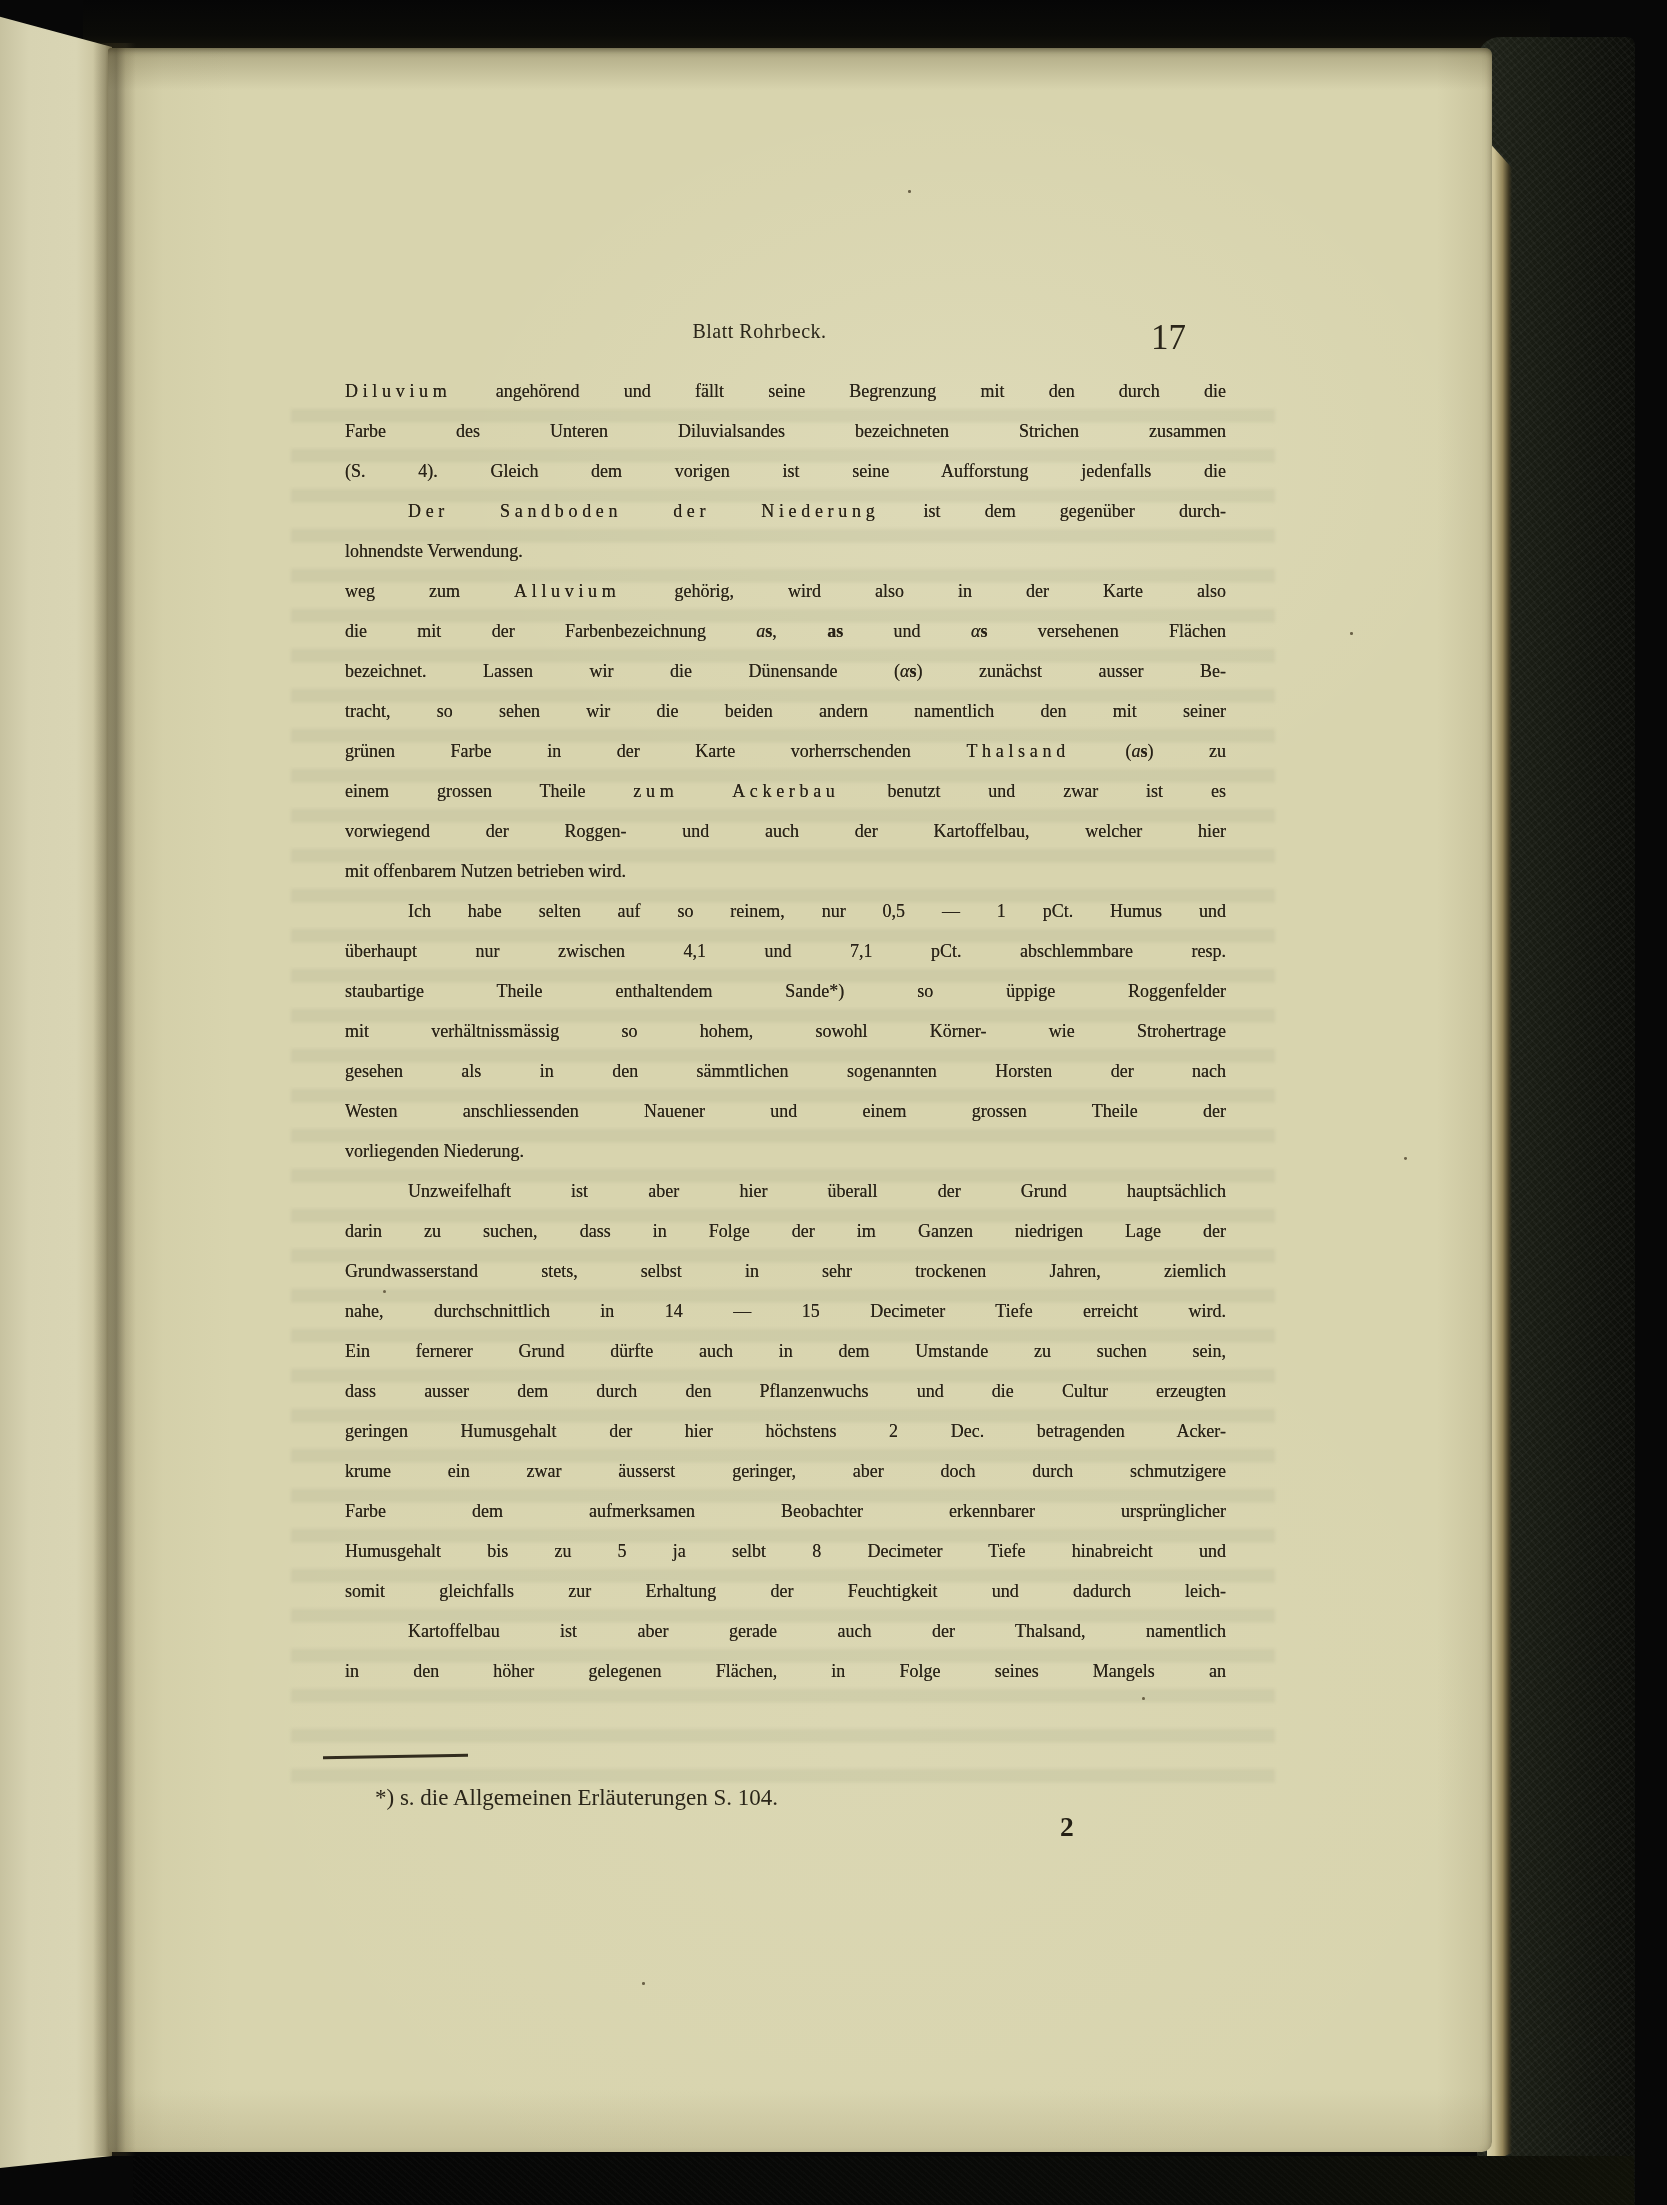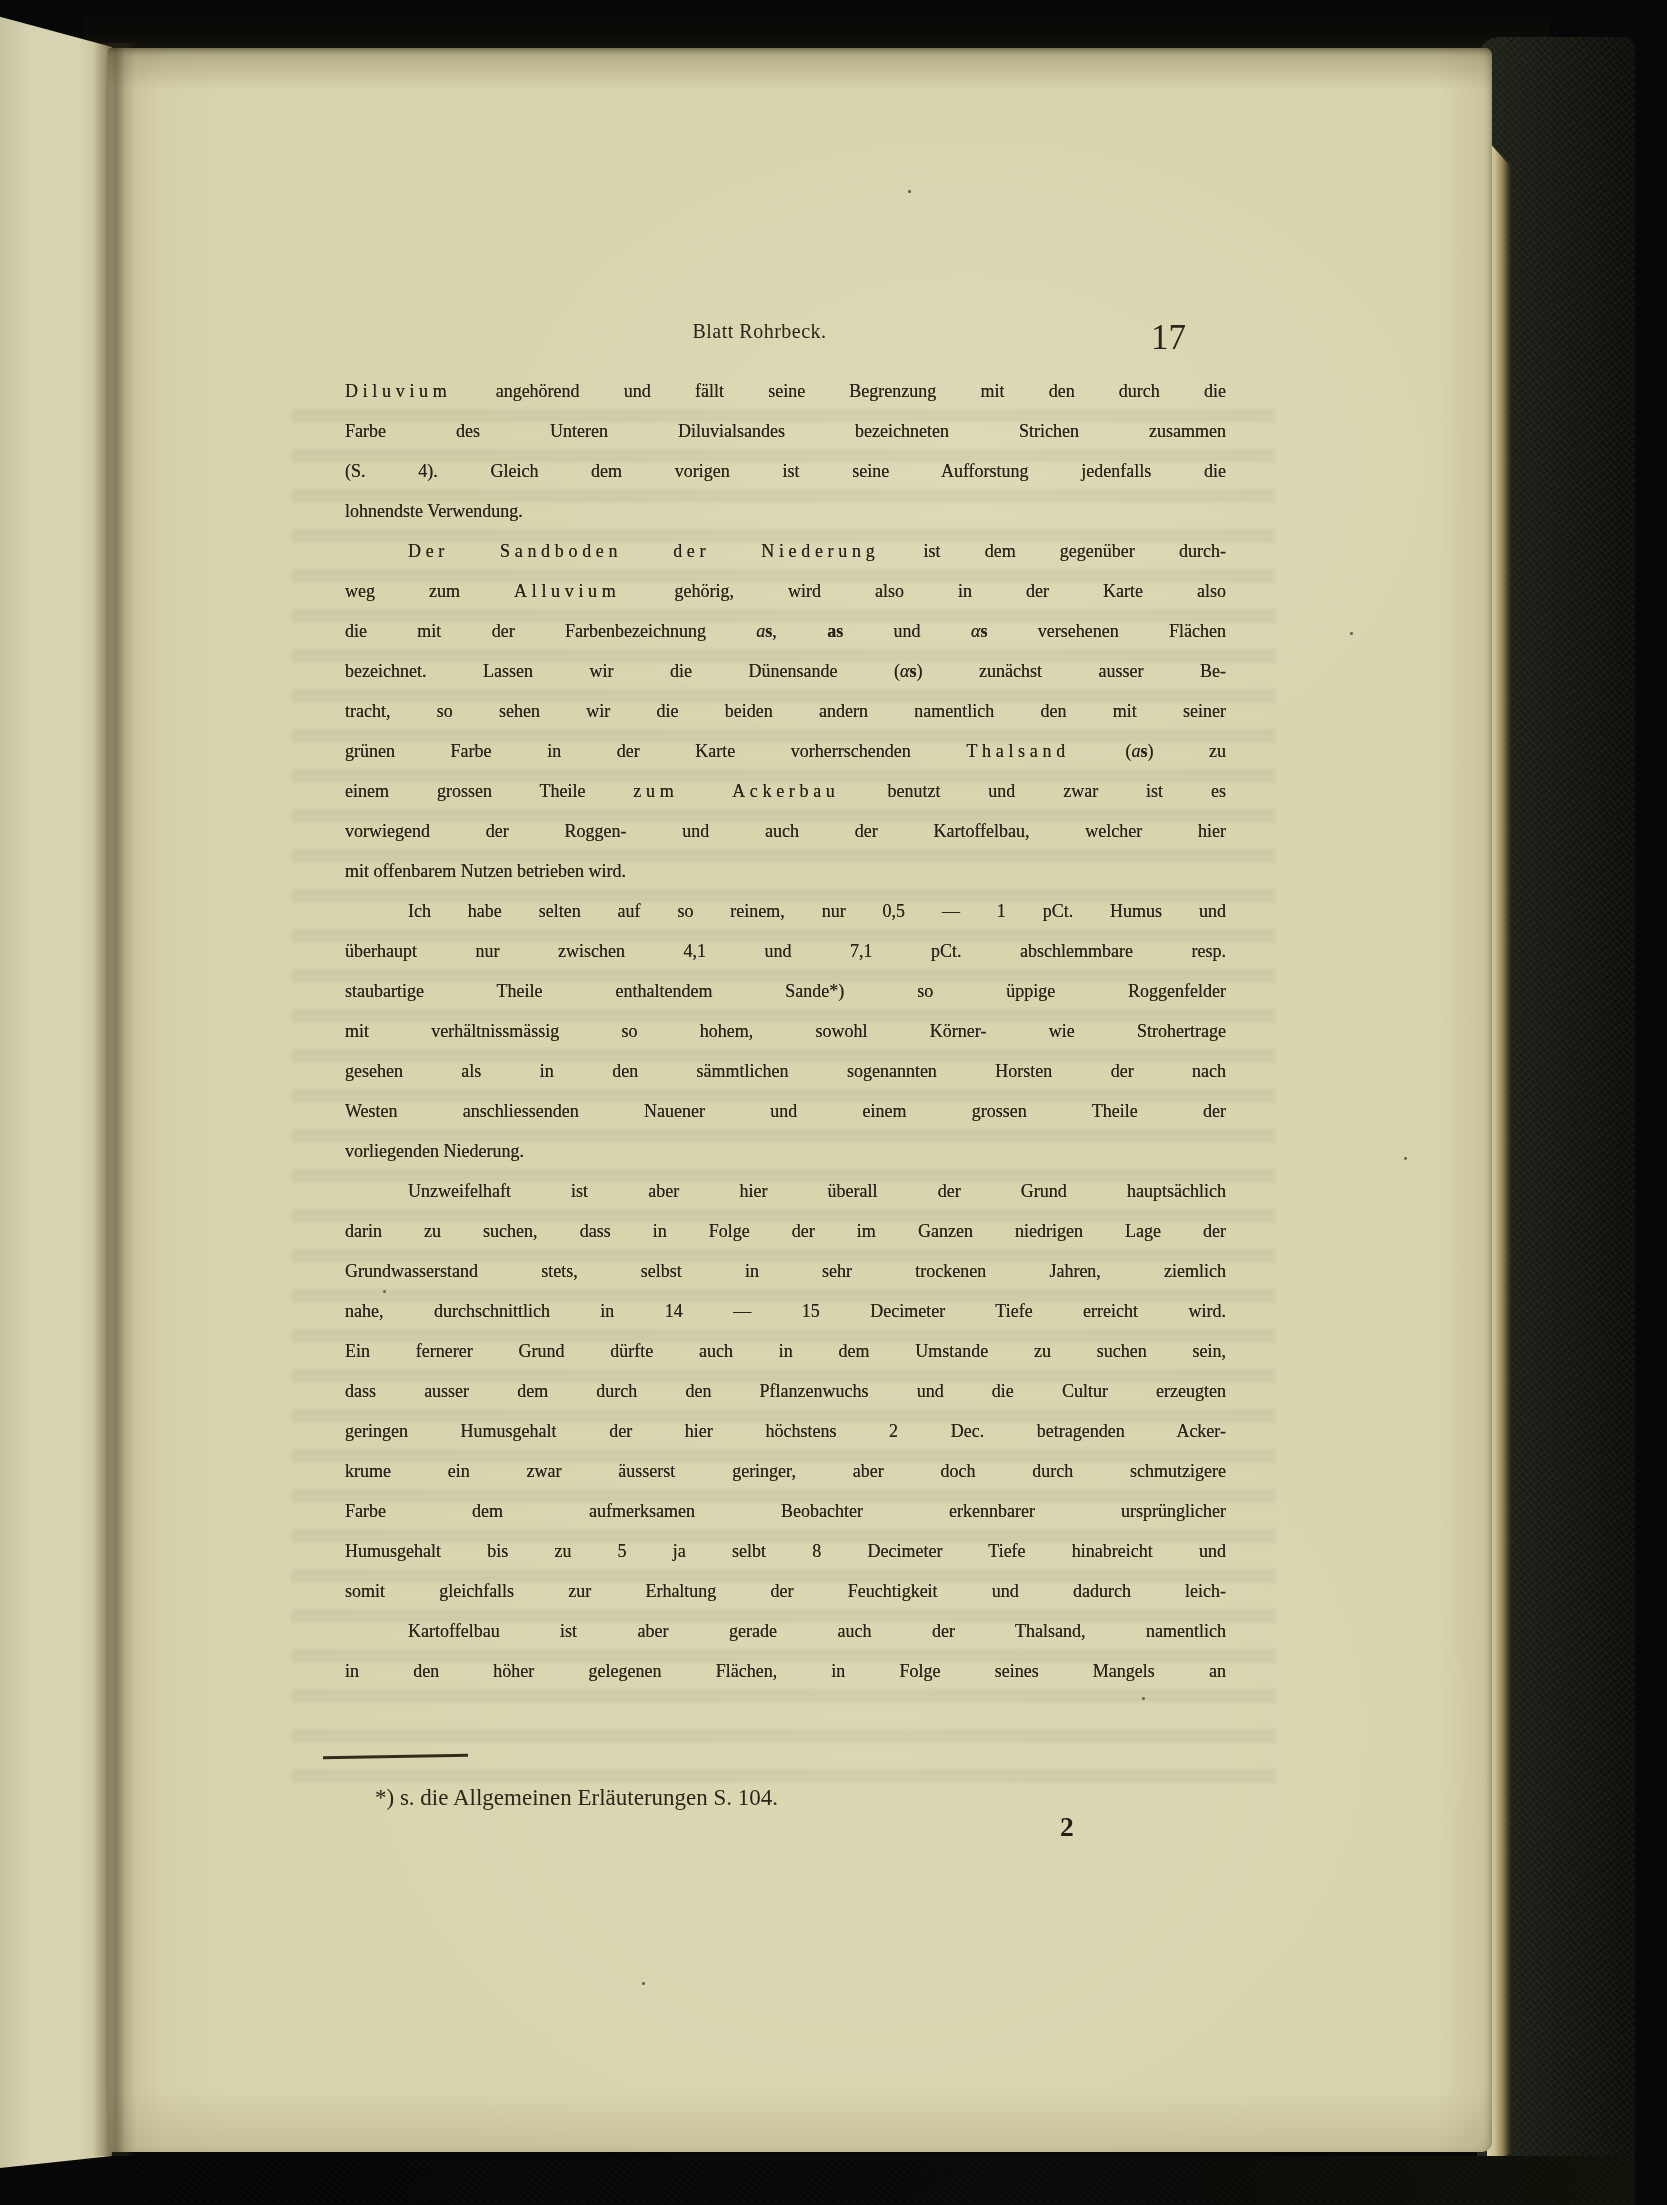--- a/index.html
+++ b/index.html
@@ -87,22 +87,22 @@
     <div class="header">
       <span class="running-title">Blatt Rohrbeck.</span>
       <span class="page-number">17</span>
     </div>
 
     <div class="bleed"></div>
     <div class="body-text">
         <div class="line"><span class="sp">Diluvium</span><span> angehörend und fällt seine Begrenzung mit den durch die</span></div>
         <div class="line"><span>Farbe des Unteren Diluvialsandes bezeichneten Strichen zusammen</span></div>
         <div class="line"><span>(S. 4).  Gleich dem vorigen ist seine Aufforstung jedenfalls die</span></div>
+        <div class="line indent"><span class="sp">Der Sandboden der Niederung</span><span> ist dem gegenüber durch-</span></div>
         <div class="line end"><span>lohnendste Verwendung.</span></div>
-        <div class="line indent"><span class="sp">Der Sandboden der Niederung</span><span> ist dem gegenüber durch-</span></div>
         <div class="line"><span>weg zum </span><span class="sp">Alluvium</span><span> gehörig, wird also in der Karte also</span></div>
         <div class="line"><span>die mit der Farbenbezeichnung </span><span class="i">a</span><span class="b">s</span><span>, </span><span class="b">as</span><span> und </span><span class="i">α</span><span class="b">s</span><span> versehenen Flächen</span></div>
         <div class="line"><span>bezeichnet.  Lassen wir die Dünensande (</span><span class="i">α</span><span class="b">s</span><span>) zunächst ausser Be-</span></div>
         <div class="line"><span>tracht, so sehen wir die beiden andern namentlich den mit seiner</span></div>
         <div class="line"><span>grünen Farbe in der Karte vorherrschenden </span><span class="sp">Thalsand</span><span> (</span><span class="i">a</span><span class="b">s</span><span>) zu</span></div>
         <div class="line"><span>einem grossen Theile </span><span class="sp">zum Ackerbau</span><span> benutzt und zwar ist es</span></div>
         <div class="line"><span>vorwiegend der Roggen- und auch der Kartoffelbau, welcher hier</span></div>
         <div class="line end"><span>mit offenbarem Nutzen betrieben wird.</span></div>
         <div class="line indent"><span>Ich habe selten auf so reinem, nur 0,5 — 1 pCt. Humus und</span></div>
         <div class="line"><span>überhaupt nur zwischen 4,1 und 7,1 pCt. abschlemmbare resp.</span></div>

